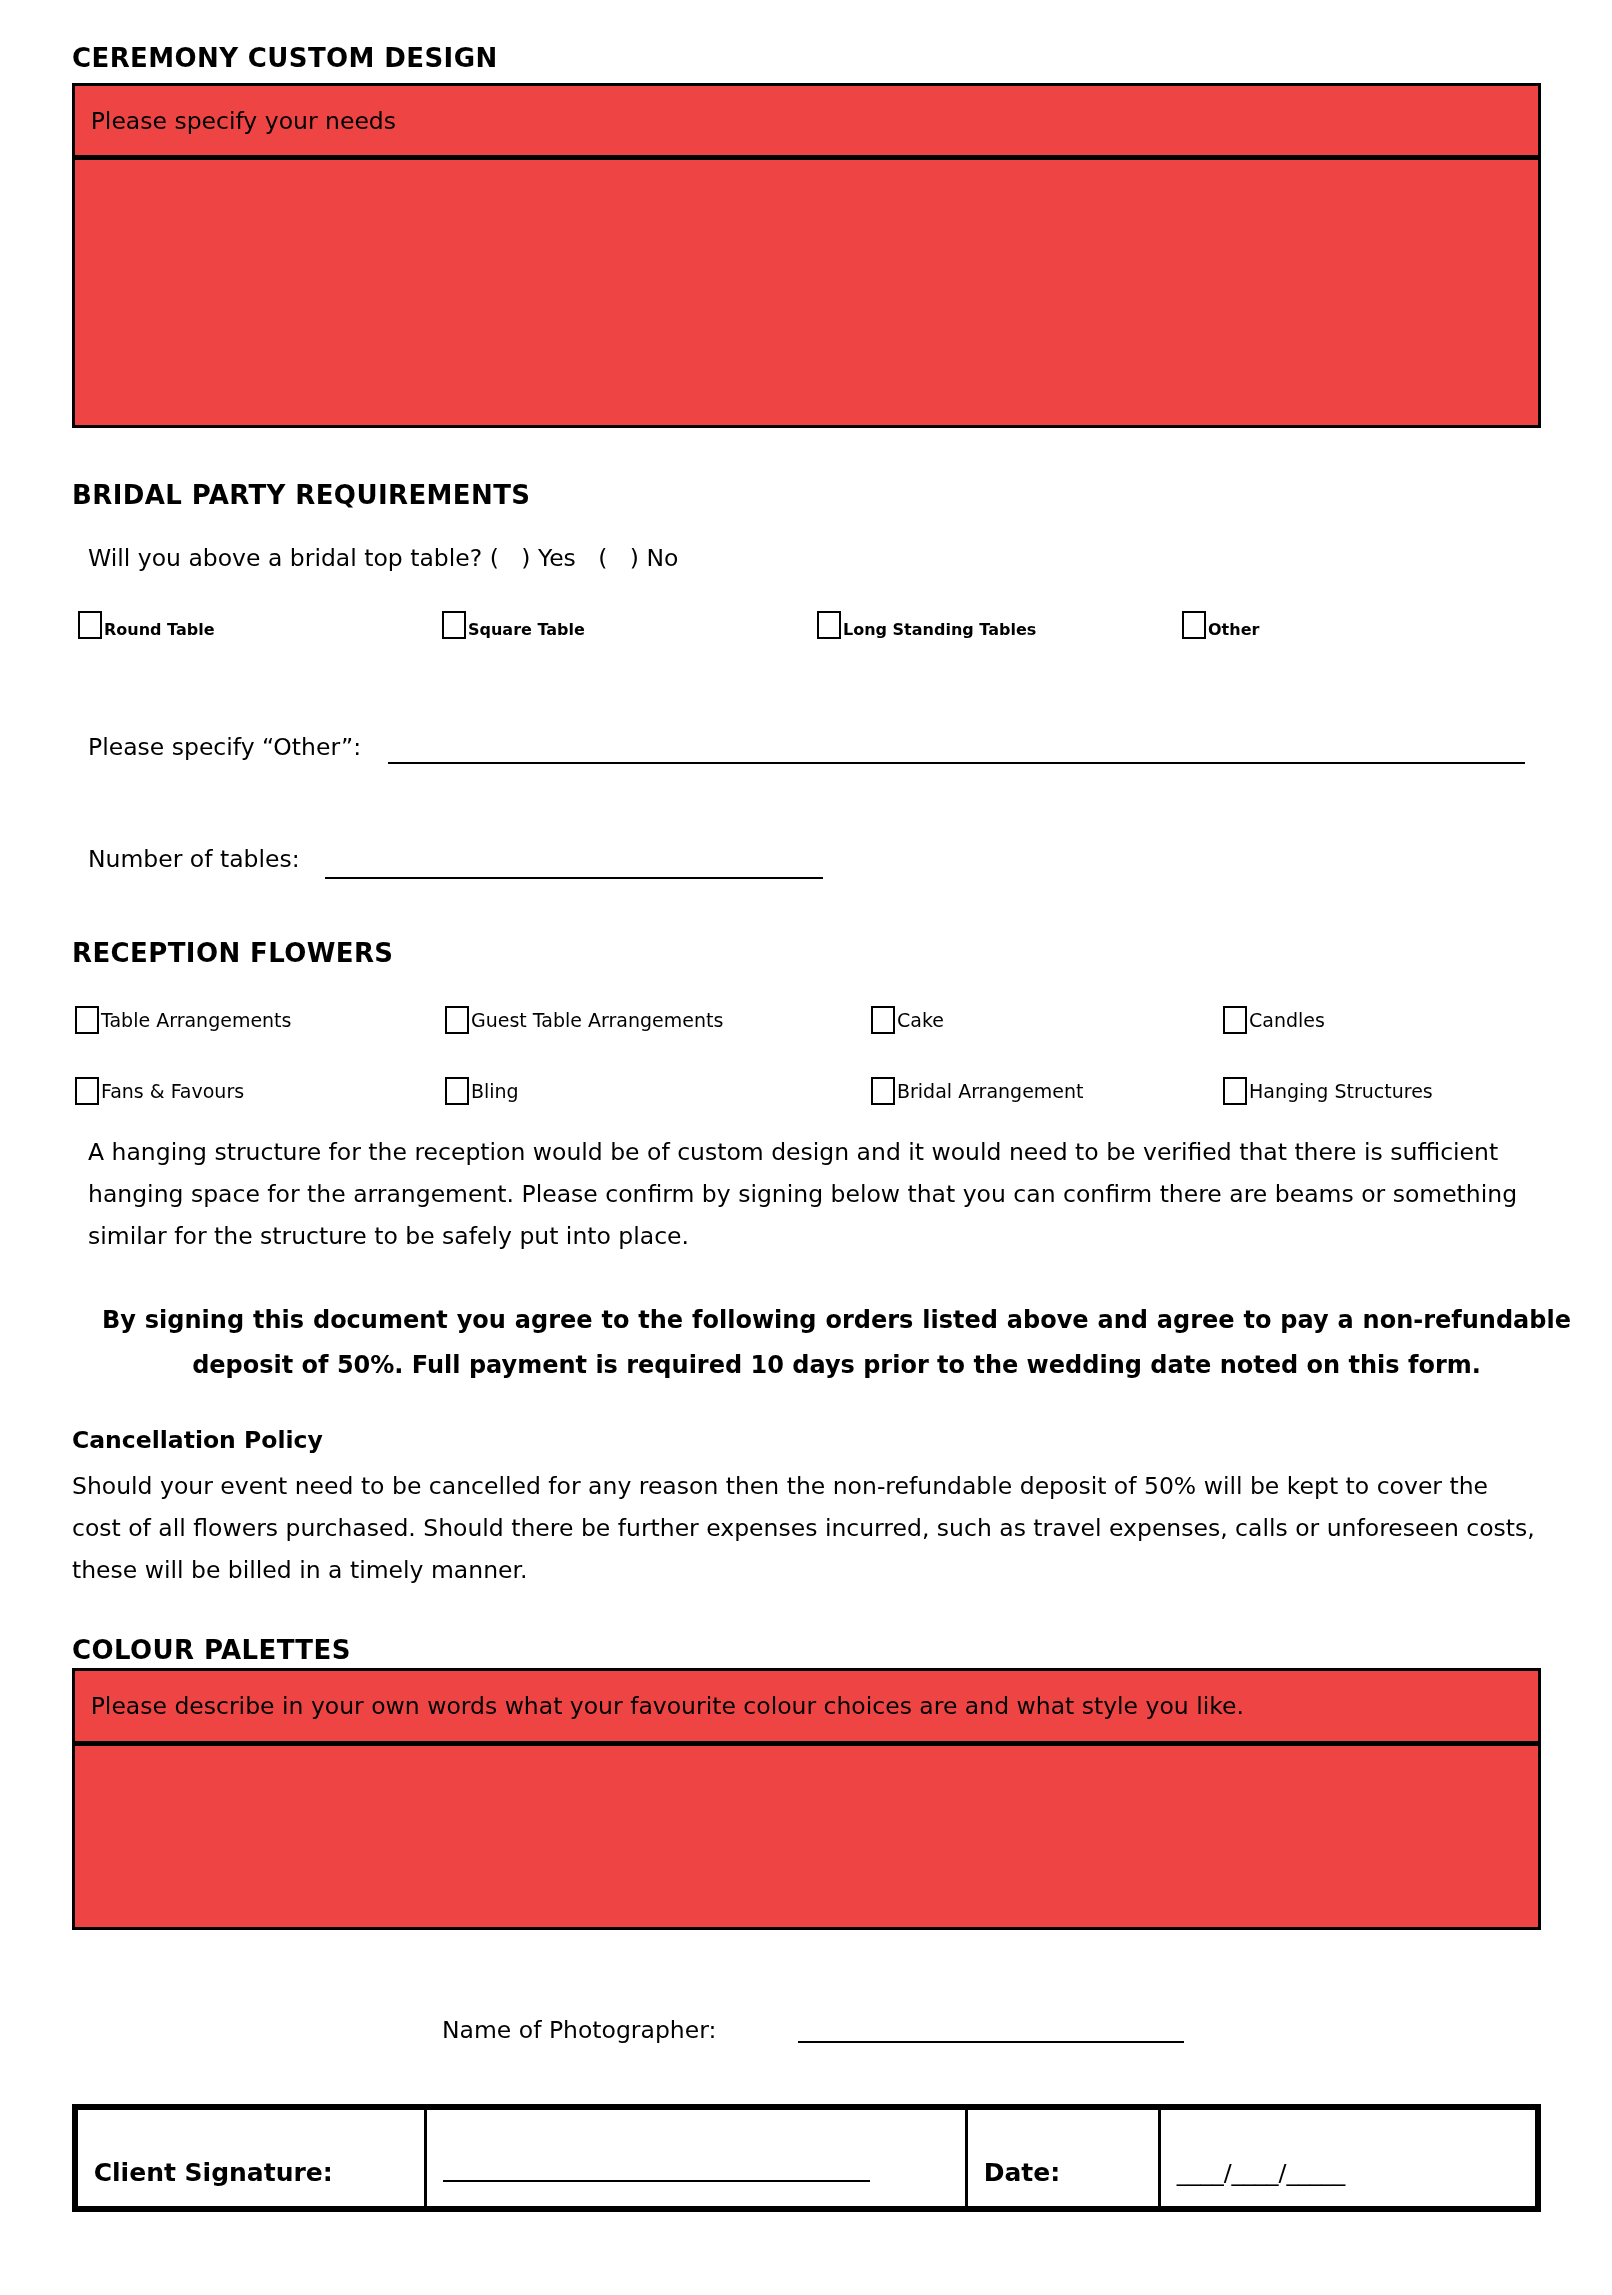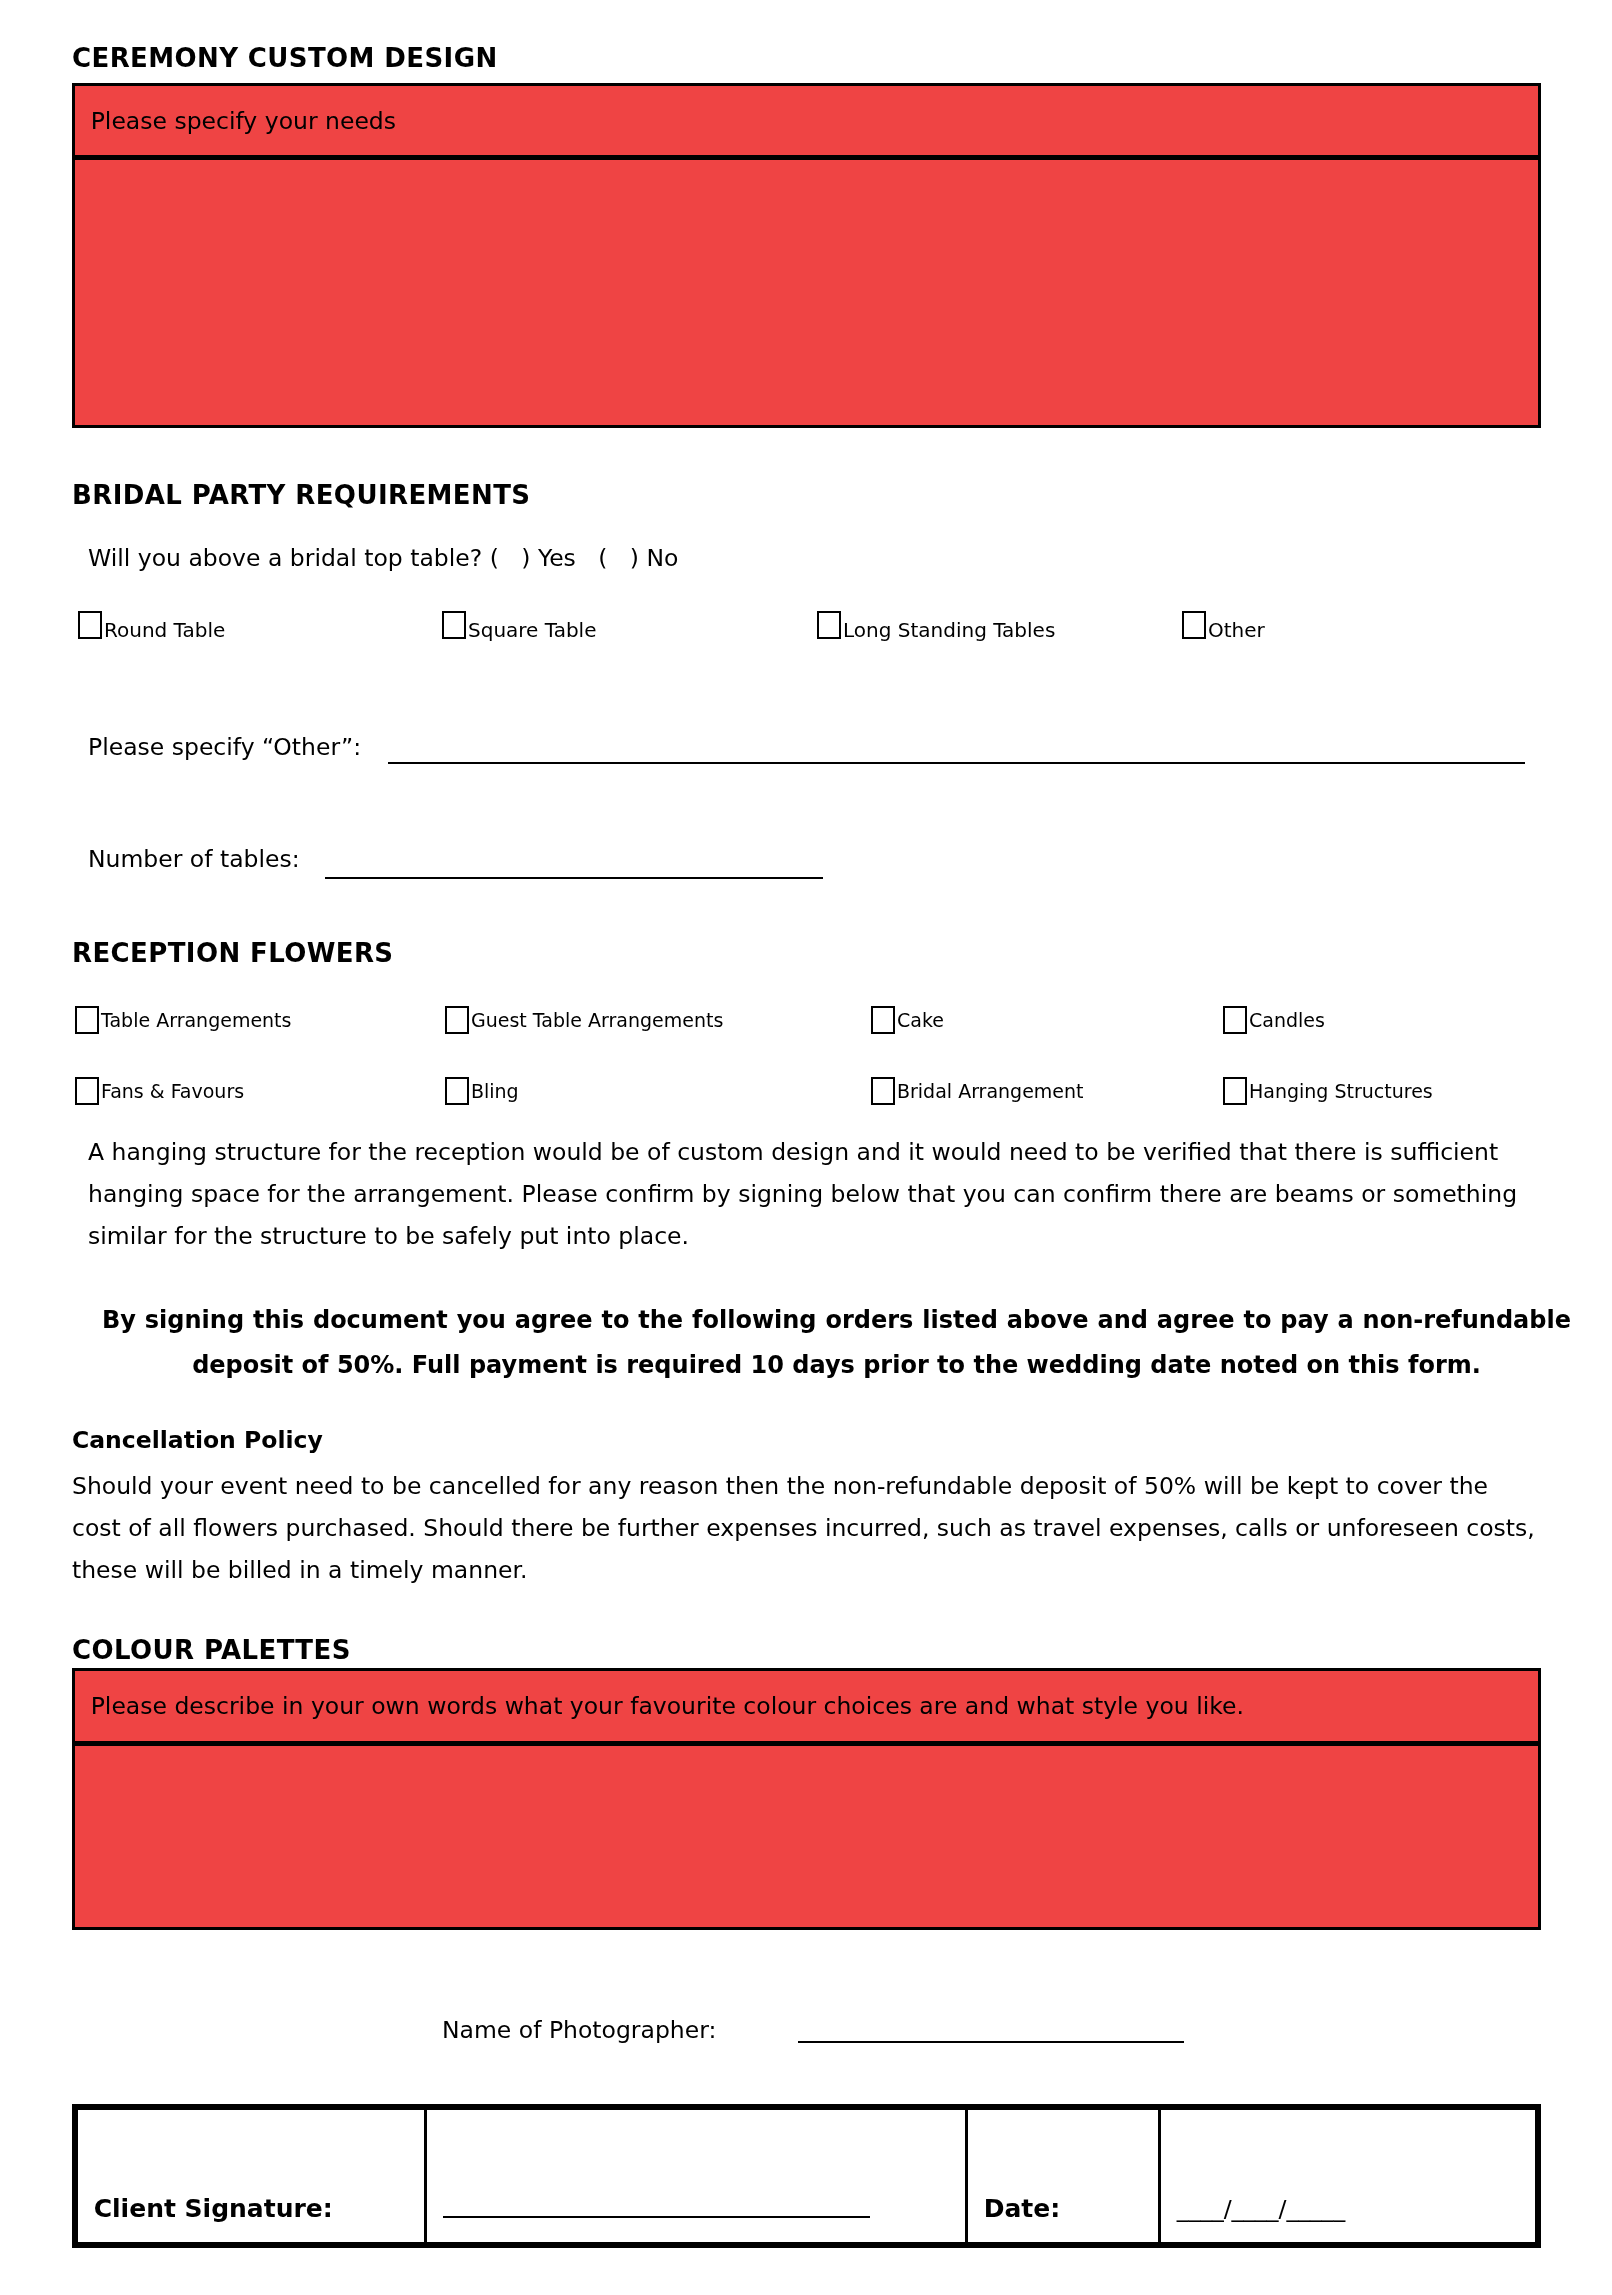--- a/index.html
+++ b/index.html
@@ -35,38 +35,38 @@
 
   .cbitem { position:absolute; display:flex; align-items:center; height:30px; }
   .cb {
     width:20.4px; height:23.5px;
     border:2.4px solid #000;
     margin-right:1.6px;
     flex:none;
     background:#fff;
   }
   .cbitem .lbl { font-size:19px; line-height:28px; }
-  .cbitem.boldlbl .lbl { font-weight:normal; font-size:20px;margin-top:10px; }
+  .cbitem.boldlbl .lbl { font-weight:bold; font-size:16px;margin-top:10px; }
 
   .fill-line {
     position:absolute;
     border-bottom:2.4px solid #000;
     height:0;
   }
 
   .para { position:absolute; font-size:23.5px; line-height:42px; }
   .para-bold {
     position:absolute; font-size:24px; line-height:45px; font-weight:bold;
     text-align:justify; text-align-last:center;
   }
 
   .sigtable {
     position:absolute;
     left:72px; top:2104px;
-    width:1469px; height:144px;
+    width:1469px; height:108px;
     border:6.3px solid #000;
     box-sizing:border-box;
     display:flex;
     background:#fff;
   }
   .sigtable .cell {
     box-sizing:border-box;
     display:flex; align-items:flex-end;
     padding:0 0 19px 15.7px;
   }

